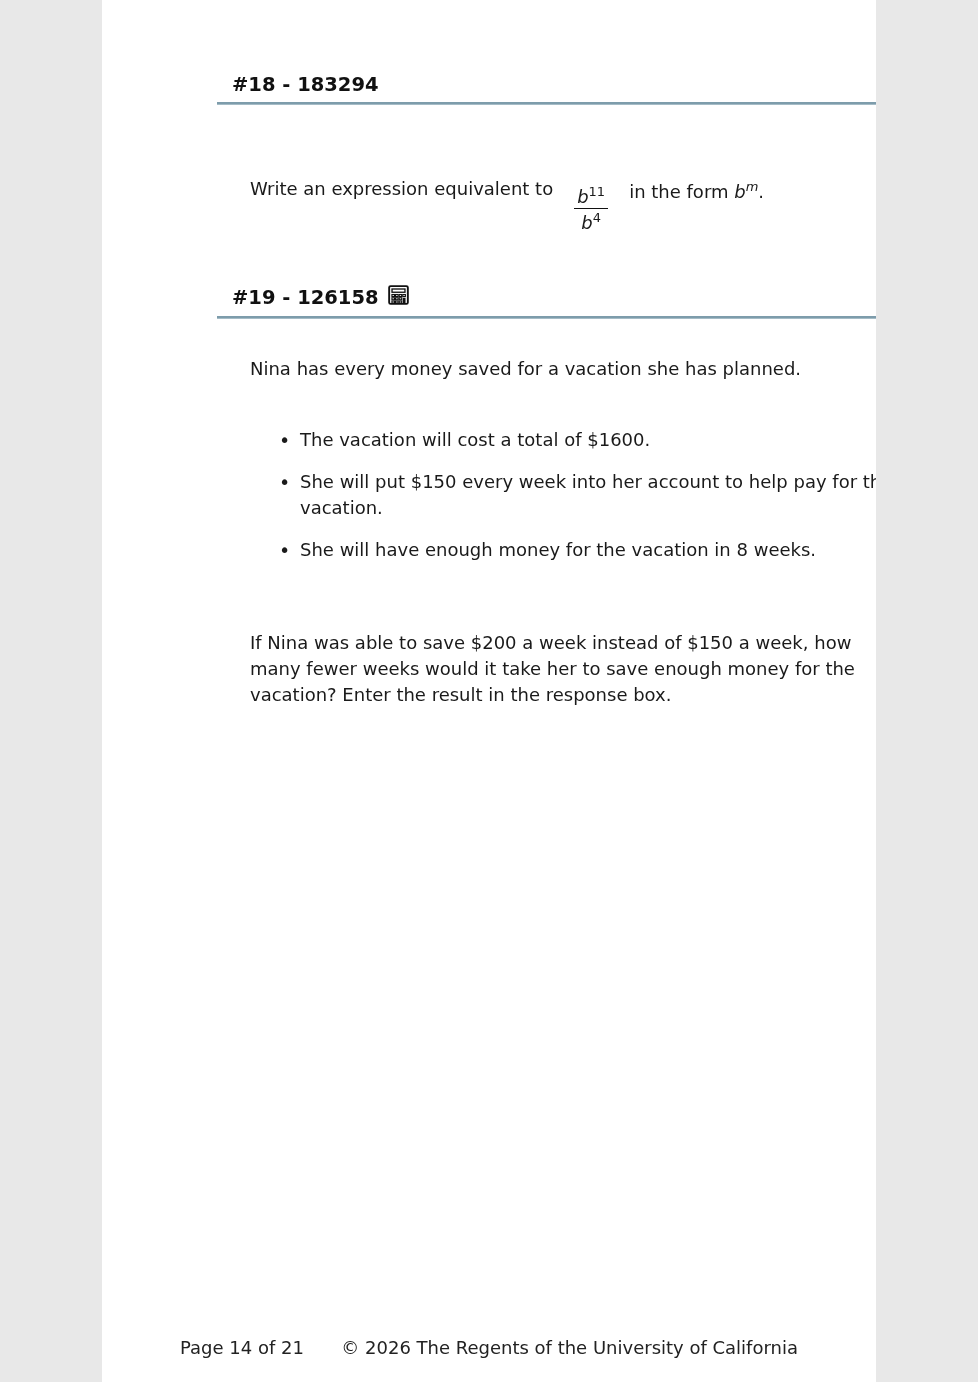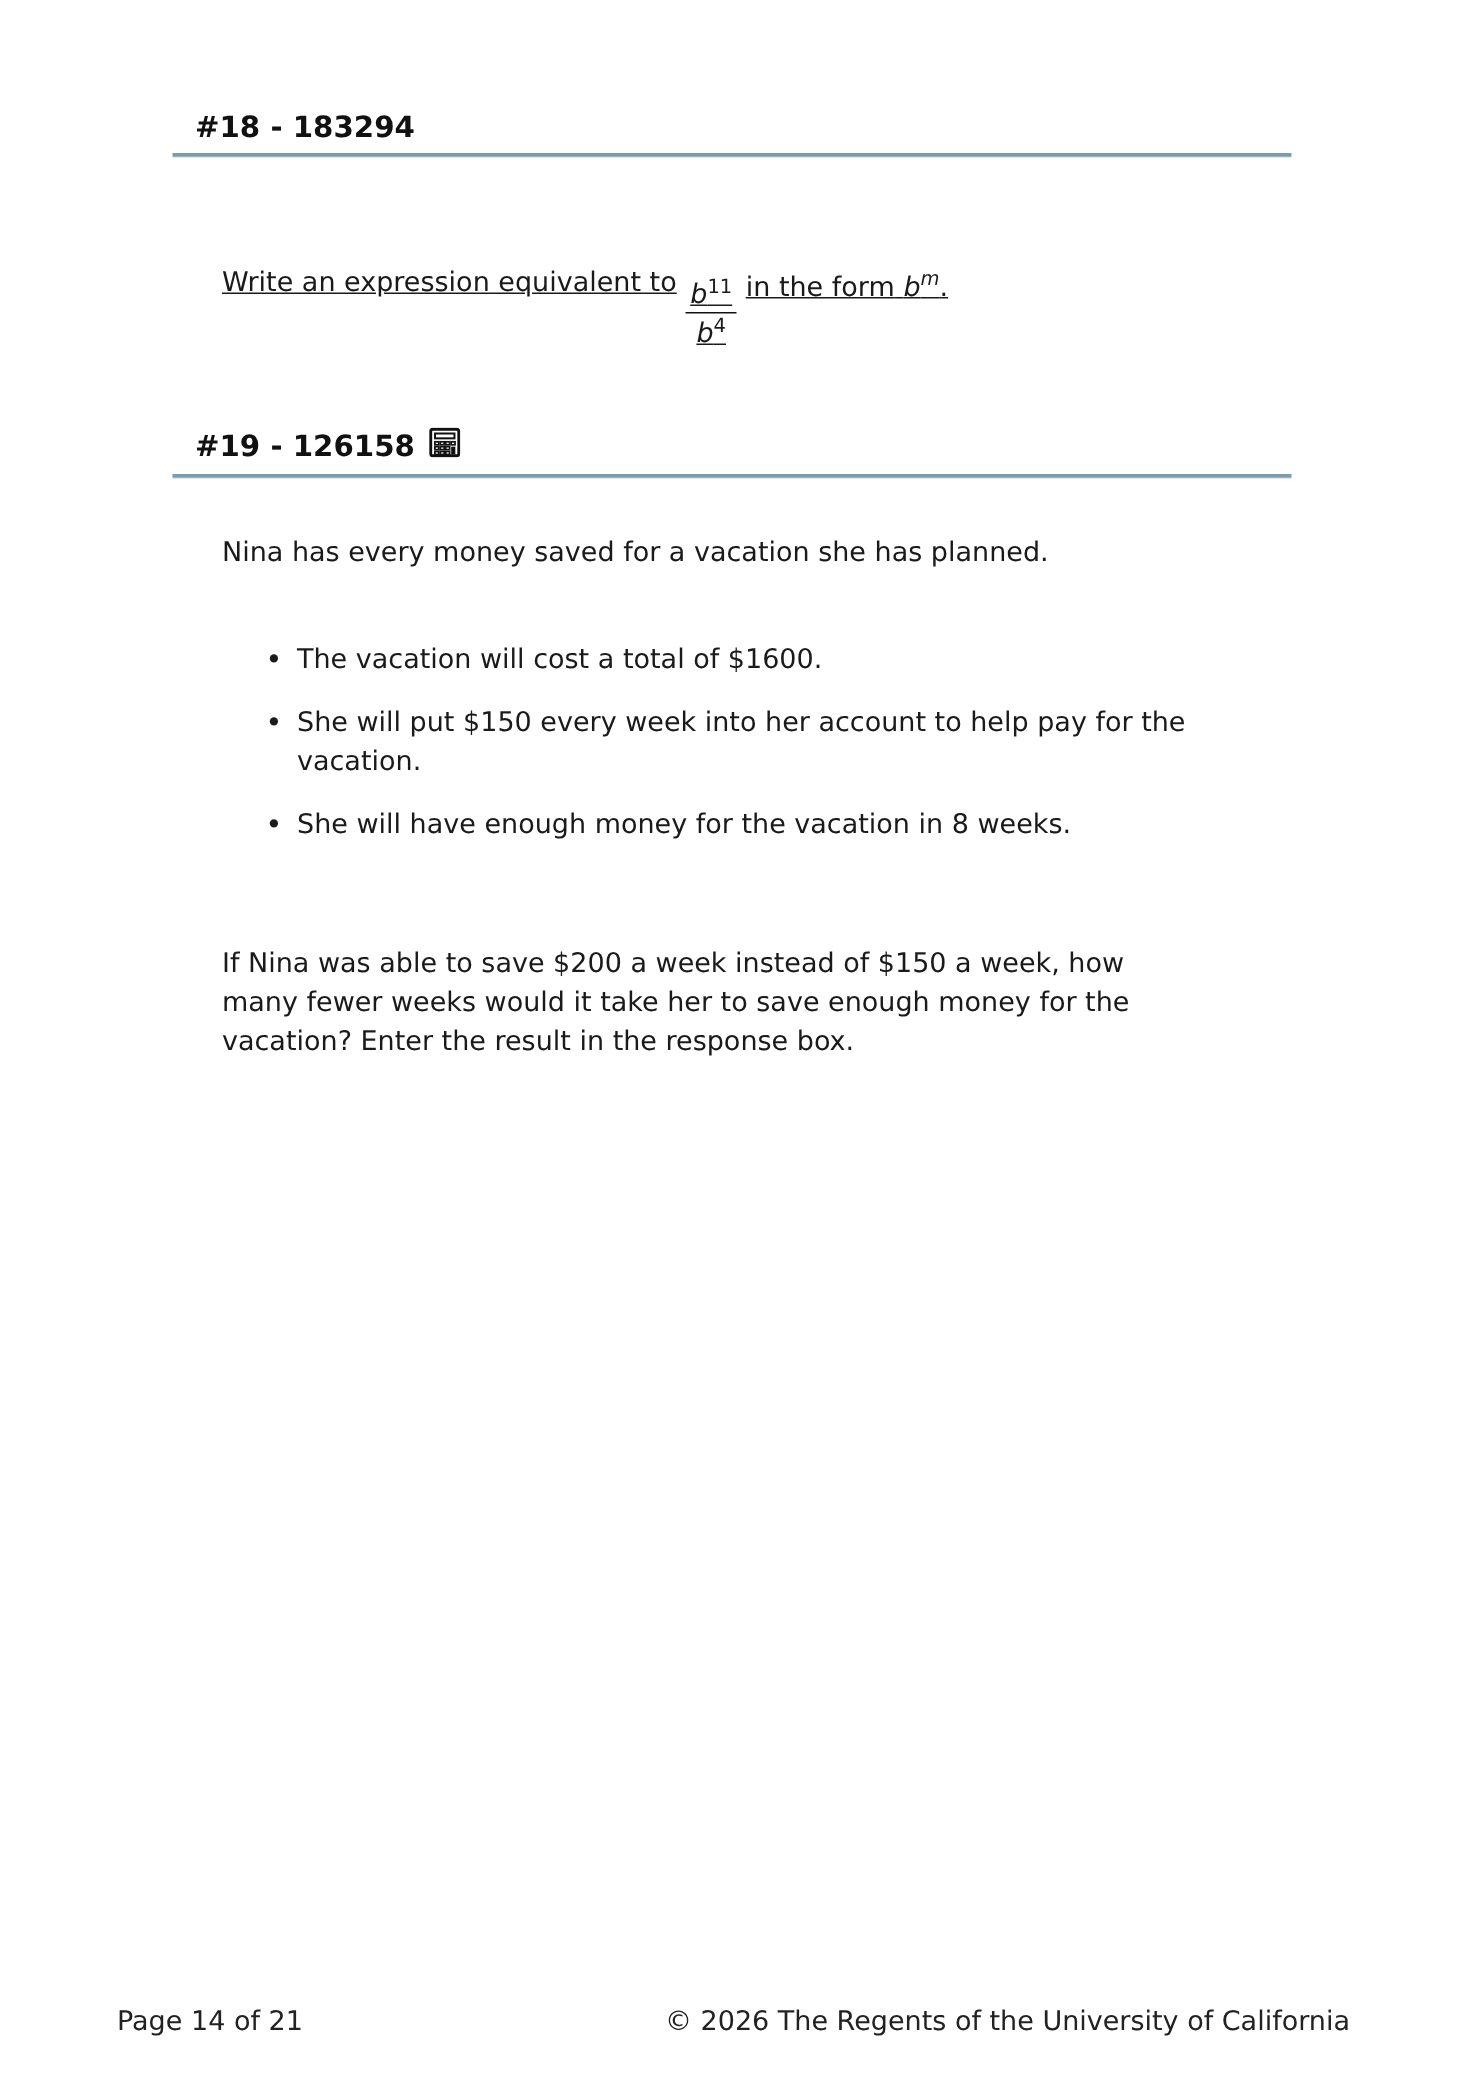--- a/index.html
+++ b/index.html
@@ -1,19 +1,19 @@
 <!DOCTYPE html>
 <html style="--rule: #7d9cab; --rule-light: #c4d5dc; --text: #1a1a1a;"><head>
 <meta charset="utf-8">
 <style>
   * { margin: 0; padding: 0; box-sizing: border-box; }
   html, body { background: #e8e8e8; }
   .page {
     position: relative;
-    width: 978px;
+    width: 774px;
     height: 1382px;
     background: #ffffff;
     margin: 0 auto;
     font-family: "DejaVu Sans", "Liberation Sans", sans-serif;
     color: var(--text, #1a1a1a);
     overflow: hidden;
   }
   .q-header {
     position: absolute;
     left: 130px;
@@ -37,23 +37,22 @@
     font-size: 18px;
     line-height: 26px;
     color: var(--text, #1a1a1a);
   }
   .q18-line {
     position: absolute;
     left: 148px;
     top: 145px;
     display: flex;
     align-items: center;
-    gap: 6px;
+    gap: 21px;
     white-space: nowrap;
-    text-decoration: underline;
   }
   .frac {
     display: inline-block;
     text-align: center;
     font-size: 18px;
     line-height: 1.15;
     margin-top: 40px;
   }
   .frac .num { padding: 0 3px 2px 3px; }
   .frac .den { border-top: 1.7px solid #111; padding: 2px 3px 0 3px; }

